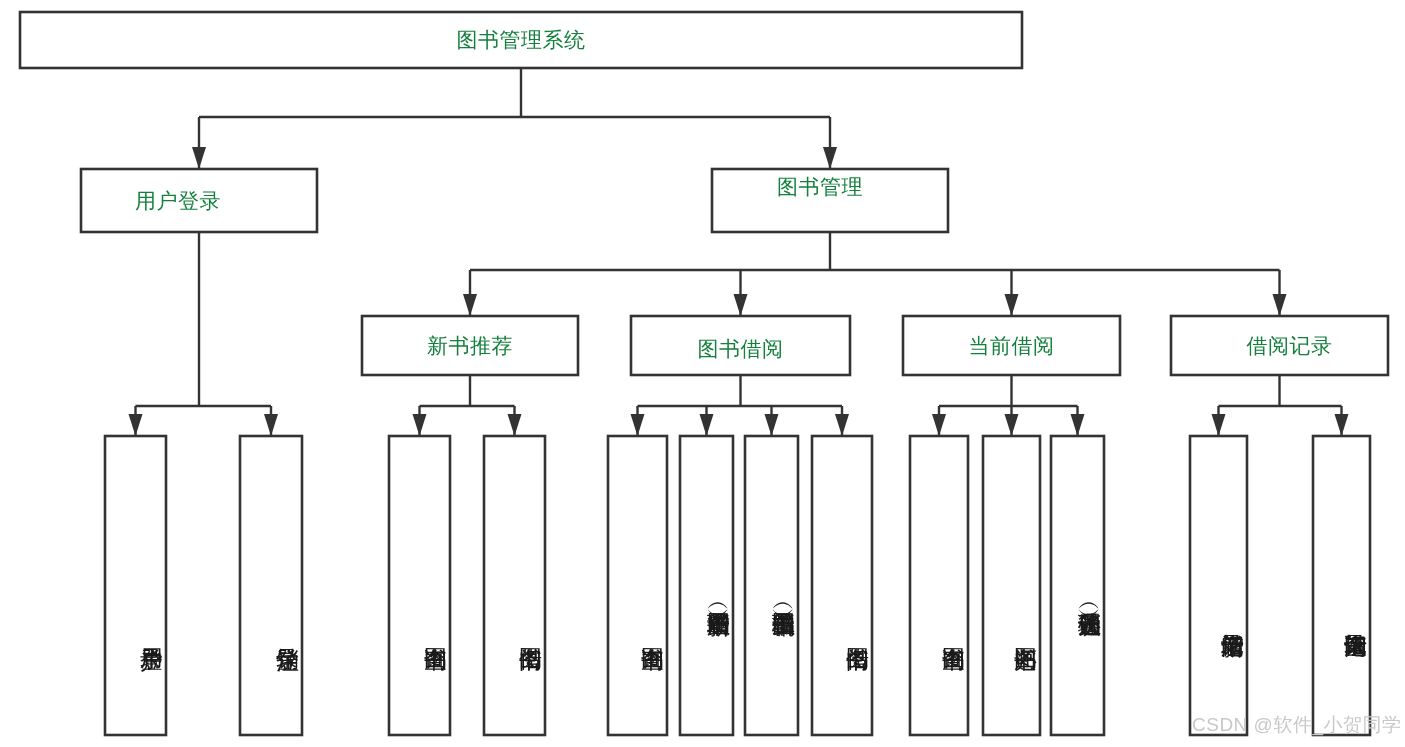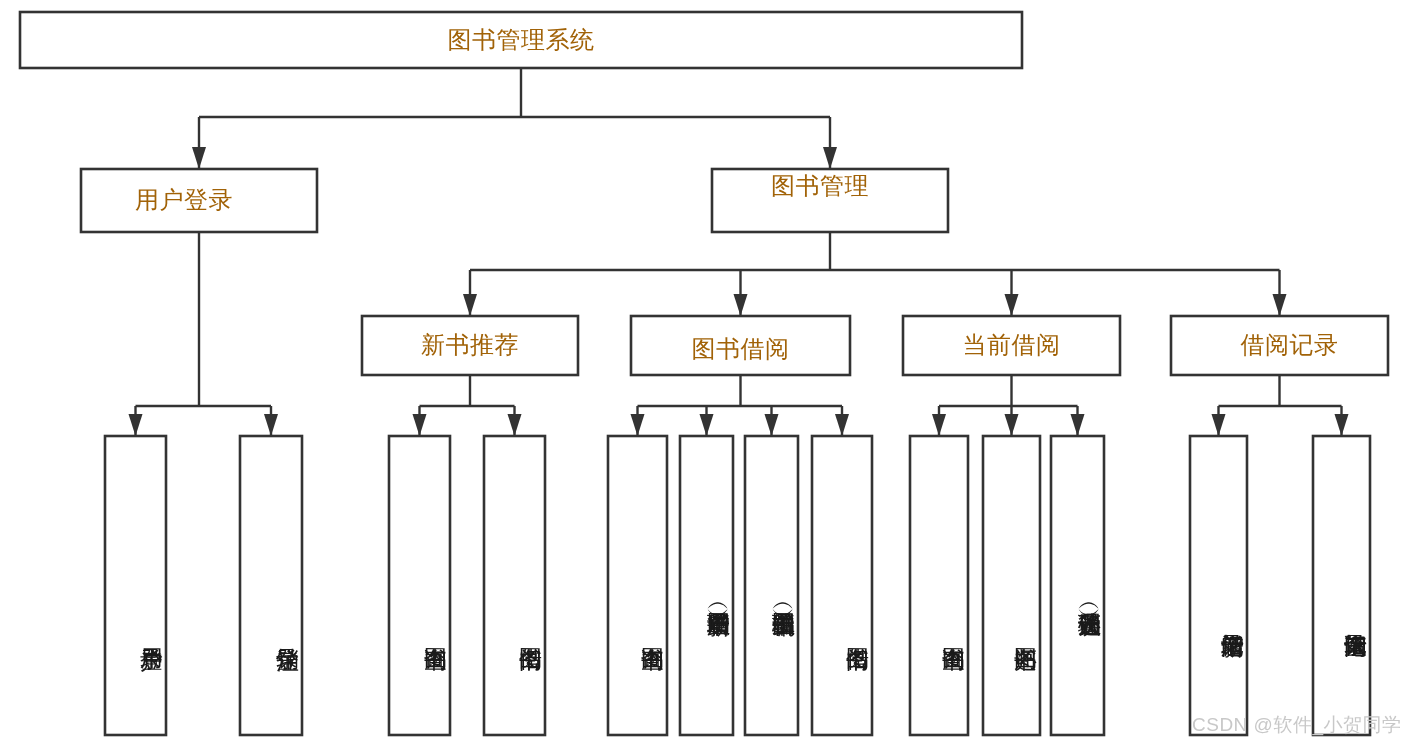--- a/index.html
+++ b/index.html
@@ -44,23 +44,23 @@
   }
   .arrow-head {
     fill: #333333;
     stroke: none;
   }
   .node-label {
     position: absolute;
     display: flex;
     align-items: center;
     justify-content: center;
-    color: #a16207;
-    font-family: Liberation Serif, serif;
-    font-size: 24px;
+    color: #15803d;
+    font-family: Liberation Sans, sans-serif;
+    font-size: 21px;
     line-height: 1.1;
     letter-spacing: 0.5px;
     white-space: nowrap;
     pointer-events: none;
   }
   .leaf-label {
     position: absolute;
     display: flex;
     align-items: flex-start;
     justify-content: center;
@@ -162,21 +162,21 @@
         <rect x="910" y="436" width="58" height="299" class="leaf-box"></rect>
         <rect x="983" y="436" width="57" height="299" class="leaf-box"></rect>
         <rect x="1051" y="436" width="53" height="299" class="leaf-box"></rect>
         <rect x="1190" y="436" width="57" height="299" class="leaf-box"></rect>
         <rect x="1313" y="436" width="57" height="299" class="leaf-box"></rect>
       </g>
   </svg>
 
   <div id="labels">
       <div class="node-label" style="left: 20px; top: 12px; width: 1002px; height: 56px;">图书管理系统</div>
-      <div class="node-label" style="left: 81px; top: 169px; width: 206px; height: 63px;">用户登录</div>
+      <div class="node-label" style="left: 75px; top: 169px; width: 206px; height: 63px;">用户登录</div>
       <div class="node-label" style="left: 712px; top: 155px; width: 216px; height: 63px;">图书管理</div>
       <div class="node-label" style="left: 362px; top: 316px; width: 216px; height: 59px; border-radius: 15px;">新书推荐</div>
       <div class="node-label" style="left: 631px; top: 316px; width: 219px; height: 66px;">图书借阅</div>
       <div class="node-label" style="left: 903px; top: 316px; width: 217px; height: 59px; text-align: right;">当前借阅</div>
       <div class="node-label" style="left: 1171px; top: 316px; width: 237px; height: 59px;">借阅记录</div>
       <div class="leaf-label" style="left: 105px; width: 61px; top: 529.5px; height: 201.5px;">用户登录</div>
       <div class="leaf-label" style="left: 240px; width: 62px; top: 529.5px; height: 201.5px;">注销登录</div>
       <div class="leaf-label" style="left: 389px; width: 61px; top: 529.5px; height: 201.5px;">查询图书</div>
       <div class="leaf-label" style="left: 484px; width: 61px; top: 529.5px; height: 201.5px;">借阅图书</div>
       <div class="leaf-label" style="left: 608px; width: 59px; top: 529.5px; height: 201.5px;">查询图书</div>

